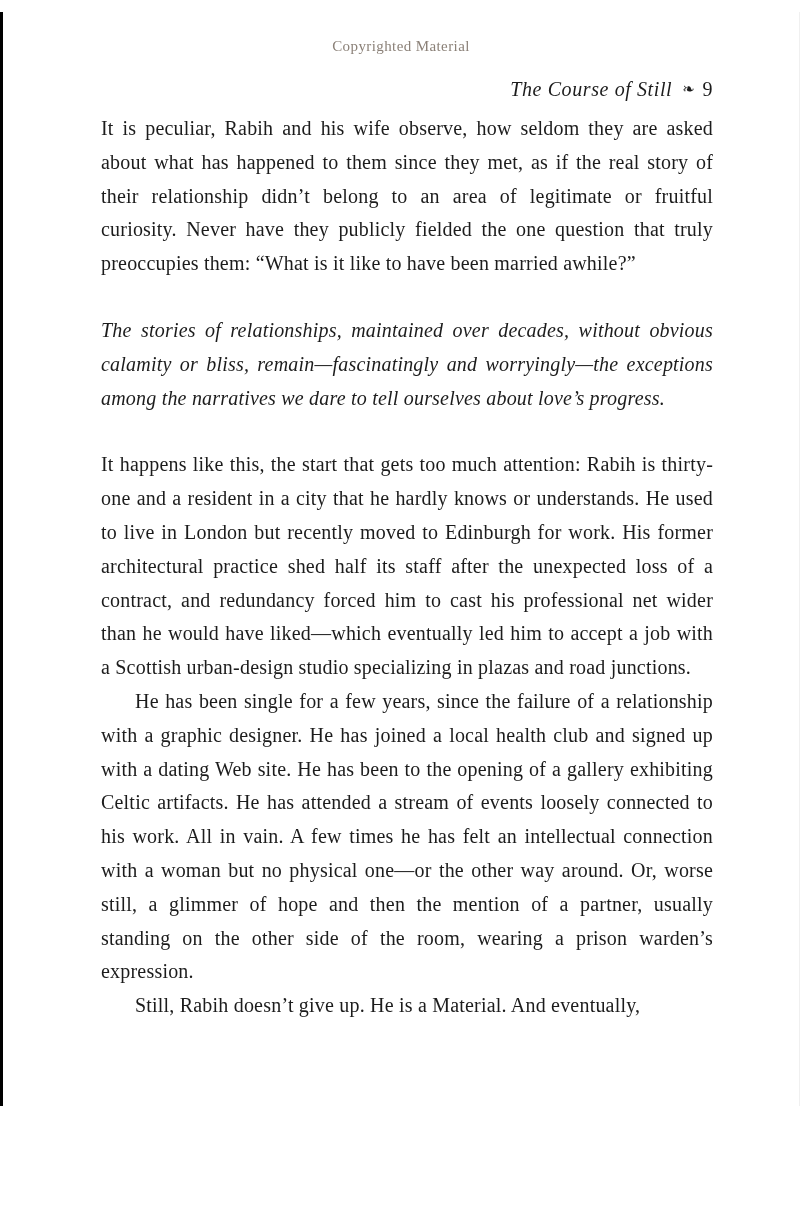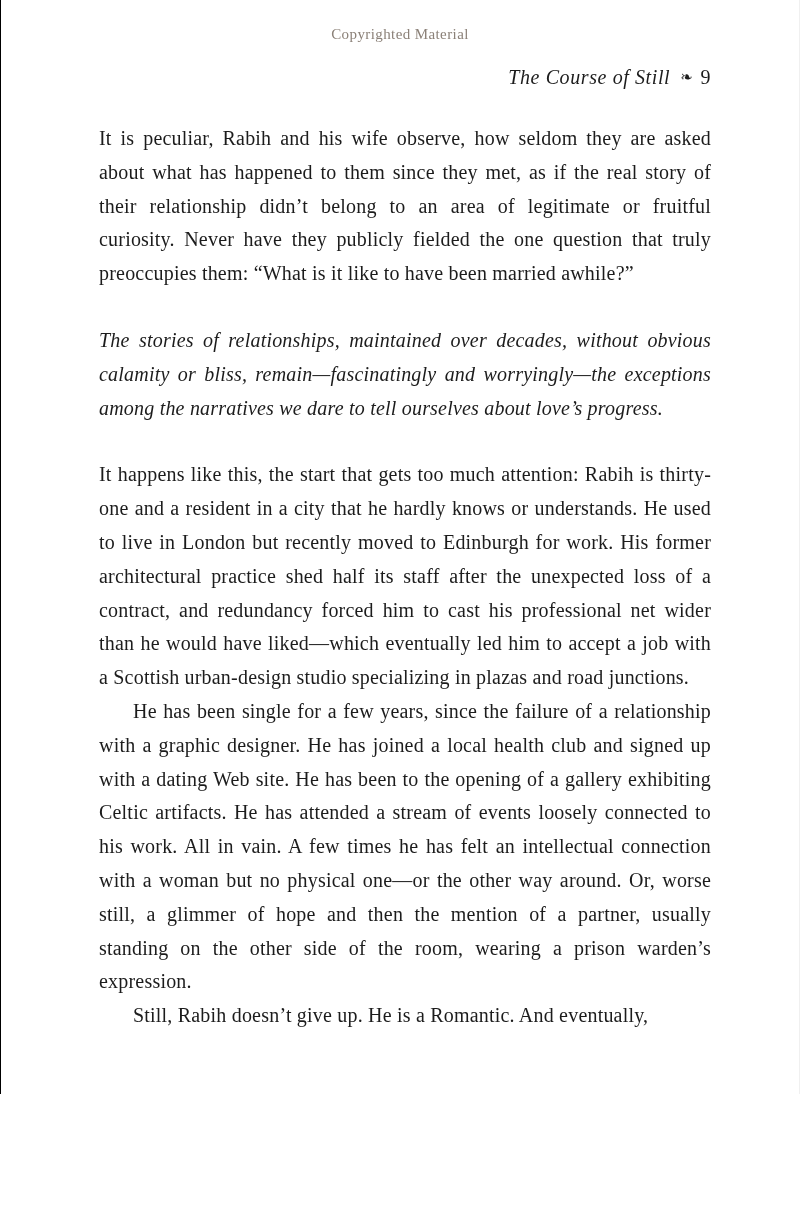--- a/index.html
+++ b/index.html
@@ -4,27 +4,27 @@
 <style>
   html, body {
     margin: 0;
     padding: 0;
     background: #ffffff;
   }
   .page {
     position: relative;
     width: 800px;
     height: 1094px;
-    margin: 0 auto;
+    margin: 12px auto;
     background: #ffffff;
     font-family: "Liberation Serif", serif;
     color: #1c1c1c;
     overflow: hidden;
     box-sizing: border-box;
-    border-left: 1px solid #000000;
+    border-left: 3px solid #000000;
     border-right: 1px solid #f0f0f0;
   }
   .copyright {
     position: absolute;
     left: 0;
     width: 100%;
     text-align: center;
     color: #8b8178;
     font-size: 15px;
     letter-spacing: 0.4px;
@@ -52,21 +52,21 @@
     padding: 0 7px 0 10px;
     position: relative;
     top: -2px;
   }
   .page-number {
     font-style: normal;
   }
 
   .body-text {
     position: absolute;
-    top: 122px;
+    top: 100px;
     left: 98px;
     width: 612px;
     font-size: 20px;
     line-height: 33.8px;
     text-align: justify;
     letter-spacing: 0.2px;
   }
   .body-text p {
     margin: 0;
     padding: 0;
@@ -91,18 +91,18 @@
   <div class="running-header">
     <span class="book-title">The Course of Still</span><span class="header-ornament">❧</span><span class="page-number">9</span>
   </div>
 
   <div class="body-text">
 
   <p class="normal">It is peculiar, Rabih and his wife observe, how seldom they are asked about what has happened to them since they met, as if the real story of their relationship didn’t belong to an area of legitimate or fruitful curiosity. Never have they publicly fielded the one question that truly preoccupies them: “What is it like to have been married awhile?”</p>
       <p class="italic space-before">The stories of relationships, maintained over decades, without obvious calamity or bliss, remain—fascinatingly and worryingly—the exceptions among the narratives we dare to tell ourselves about love’s progress.</p>
       <p class="normal space-before">It happens like this, the start that gets too much attention: Rabih is thirty-one and a resident in a city that he hardly knows or understands. He used to live in London but recently moved to Edinburgh for work. His former architectural practice shed half its staff after the unexpected loss of a contract, and redundancy forced him to cast his professional net wider than he would have liked—which eventually led him to accept a job with a Scottish urban-design studio specializing in plazas and road junctions.</p>
       <p class="normal indent">He has been single for a few years, since the failure of a relationship with a graphic designer. He has joined a local health club and signed up with a dating Web site. He has been to the opening of a gallery exhibiting Celtic artifacts. He has attended a stream of events loosely connected to his work. All in vain. A few times he has felt an intellectual connection with a woman but no physical one—or the other way around. Or, worse still, a glimmer of hope and then the mention of a partner, usually standing on the other side of the room, wearing a prison warden’s expression.</p>
-      <p class="normal indent">Still, Rabih doesn’t give up. He is a Romantic. And eventually,</p>
+      <p class="normal indent">Still, Rabih doesn’t give up. He is a Material. And eventually,</p>
     </div>
 
   <div class="copyright bottom">Copyrighted Material</div>
 
 </div>
 
 </body></html>

